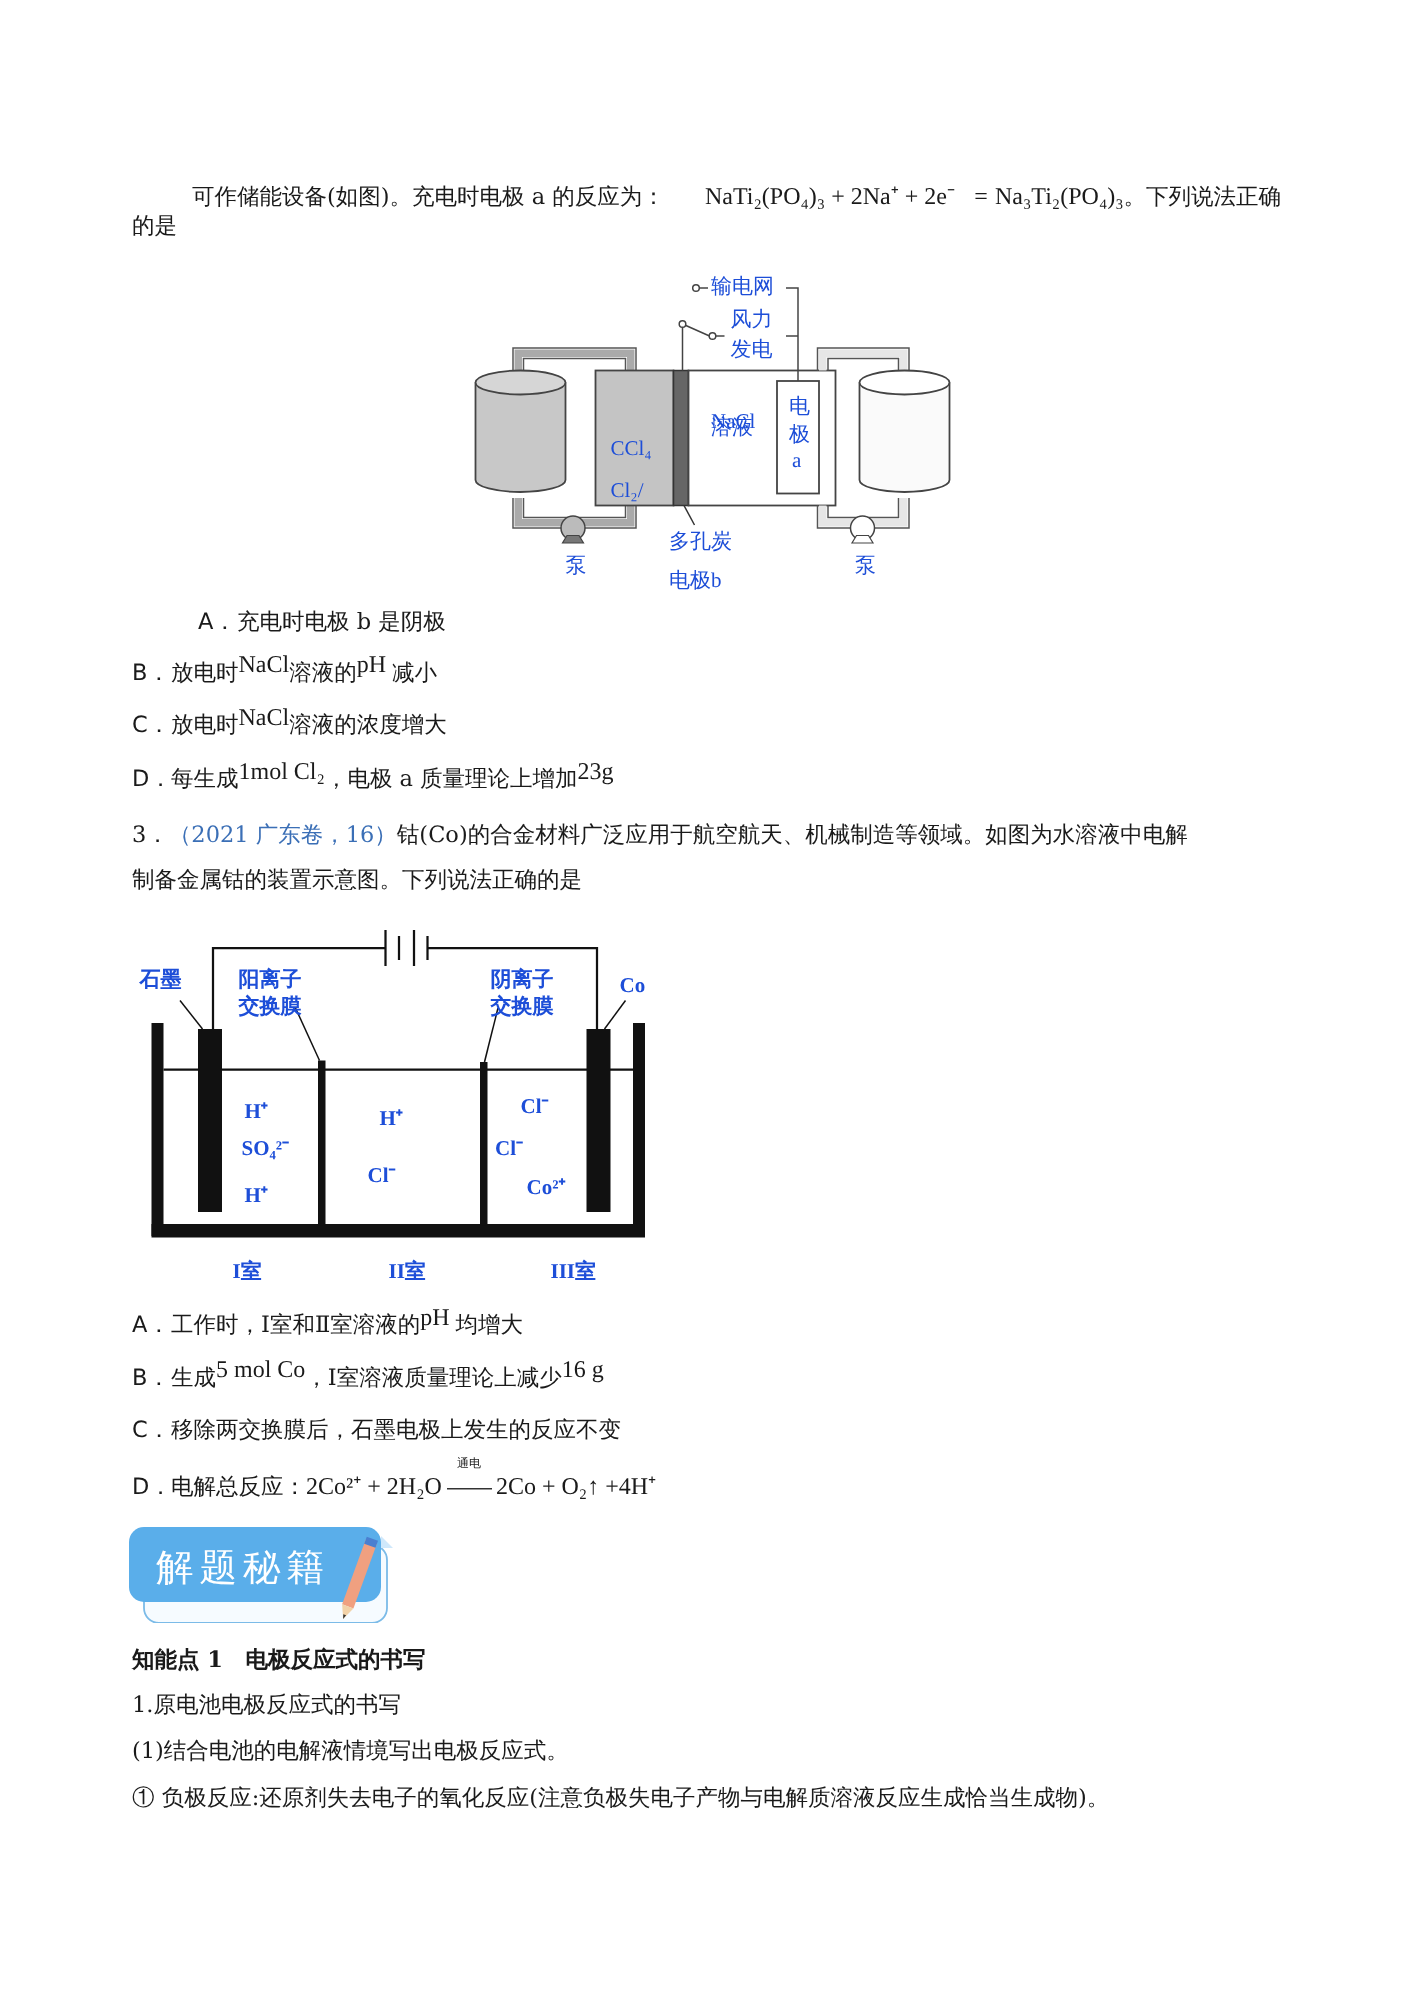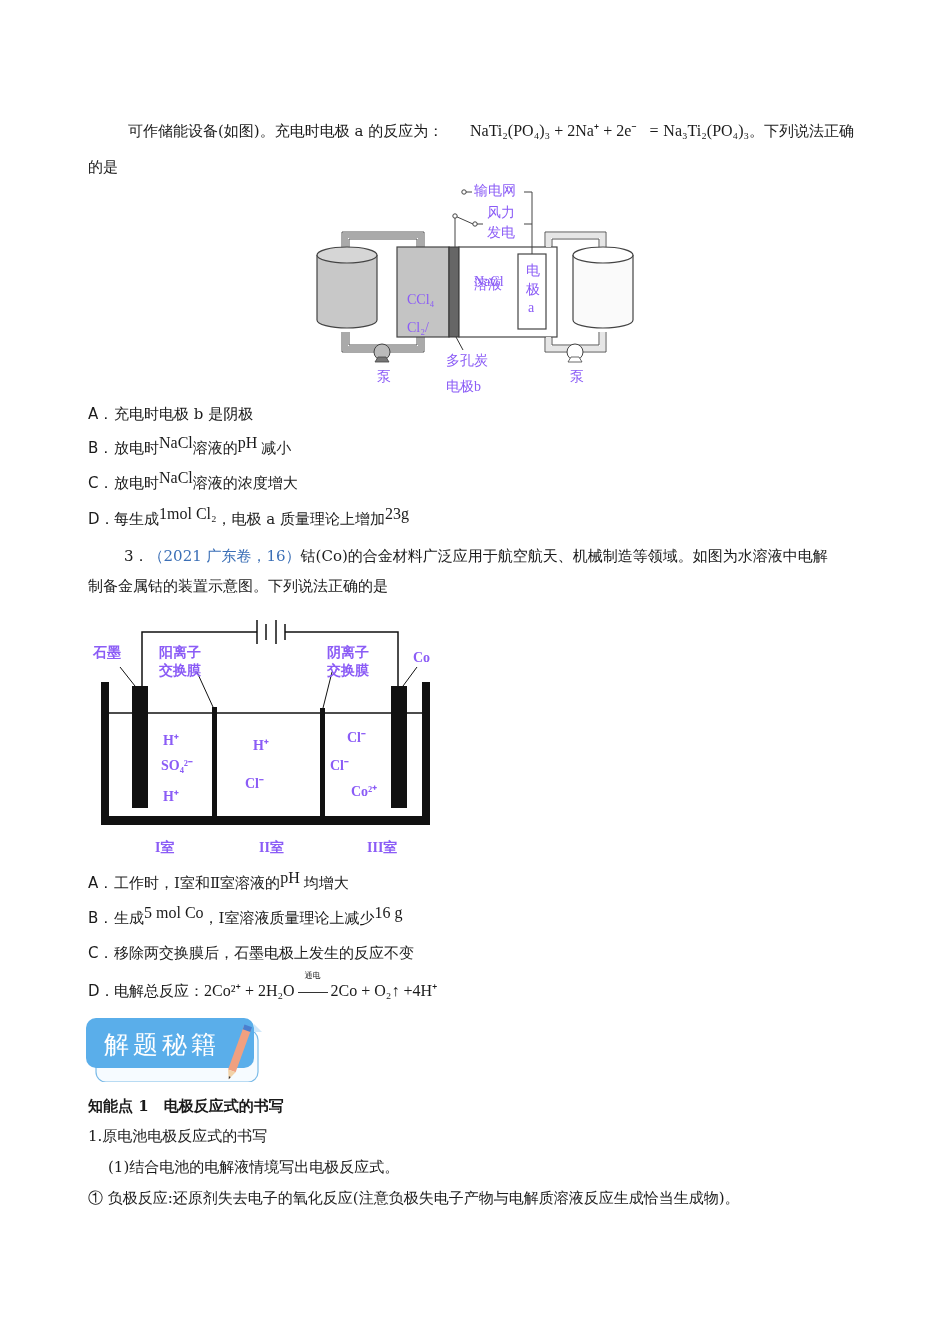--- a/index.html
+++ b/index.html
@@ -5,33 +5,33 @@
   html, body { margin: 0; padding: 0; background: #ffffff; }
   body { width: 950px; height: 1344px; position: relative; overflow: hidden;
          font-family: "DejaVu Serif", "Liberation Serif", serif; color: #1a1a1a; }
   .abs { position: absolute; }
   .line { position: absolute; left: 88px; font-size: 15px; line-height: 22px; white-space: nowrap; }
   .math { font-family: "Liberation Serif", serif; font-size: 16px; }
   .mathsup { font-family: "Liberation Serif", serif; font-size: 16px; position: relative; top: -5px; }
   .blue { color: #3b6fb6; }
   .bold { font-weight: bold; }
   .opt-letter { font-family: "DejaVu Sans", sans-serif; display: inline-block; width: 26px; }
-  .fig-label { font-family: "Liberation Serif", serif; font-size: 14px; color: #8b5cf6; }
+  .fig-label { font-family: "Liberation Serif", serif; font-size: 14px; color: #1d4ed8; }
   .banner { position: absolute; left: 86px; top: 1018px; width: 176px; height: 60px; }
 </style>
 </head>
 <body>
 
 <div class="line" style="top:120px;margin-left:40px;">
   <span>可作储能设备(如图)。充电时电极 a 的反应为：</span>
   <span class="math" style="margin-left:22px;">NaTi₂(PO₄)₃ + 2Na⁺ + 2e⁻</span>
   <span class="math" style="margin-left:8px;">=</span>
   <span class="math">Na₃Ti₂(PO₄)₃</span><span>。下列说法正确</span>
 </div>
-<div class="line" style="top:156px;font-family:Liberation Serif, serif;">的是</div>
+<div class="line" style="top:140px;font-family:Liberation Serif, serif;">的是</div>
 
 <div class="abs" style="left:300px; top:180px; width:350px; height:215px;">
   <svg width="350" height="215" viewBox="0 0 350 215">
 
     <g fill="none" stroke="#555" stroke-width="1">
       <path d="M42 70 V52 H124 V76"></path>
       <path d="M49 70 V59 H117 V76"></path>
       <path d="M42 152 V172 H124 V152"></path>
       <path d="M49 152 V165 H117 V152"></path>
     </g>
@@ -92,34 +92,34 @@
   <span class="abs fig-label" style="left:174px; top:96px;">溶液</span>
   <span class="abs fig-label" style="left:226px; top:82px;">电</span>
   <span class="abs fig-label" style="left:226px; top:101px;">极</span>
   <span class="abs fig-label" style="left:228px; top:120px;">a</span>
   <span class="abs fig-label" style="left:77px; top:188px;">泵</span>
   <span class="abs fig-label" style="left:270px; top:188px;">泵</span>
   <span class="abs fig-label" style="left:146px; top:172px;">多孔炭</span>
   <span class="abs fig-label" style="left:146px; top:178px;margin-top:20px;">电极b</span>
 </div>
 
-<div class="line" style="top:403px;">
+<div class="line" style="top:403px;margin-left:44px;">
   <span class="opt-letter">A．</span><span>充电时电极 b 是阴极</span>
 </div>
 <div class="line" style="top:437px;">
   <span class="opt-letter">B．</span><span>放电时</span><span class="mathsup">NaCl</span><span>溶液的</span><span class="mathsup">pH</span><span style="margin-left:4px;">减小</span>
 </div>
 <div class="line" style="top:472px;">
   <span class="opt-letter">C．</span><span>放电时</span><span class="mathsup">NaCl</span><span>溶液的浓度增大</span>
 </div>
 <div class="line" style="top:508px;">
   <span class="opt-letter">D．</span><span>每生成</span><span class="mathsup">1mol Cl₂</span><span>，电极 a 质量理论上增加</span><span class="mathsup">23g</span>
 </div>
 
-<div class="line" style="top:545px;margin-left:36px;">
+<div class="line" style="top:545px;">
   <span>3．</span><span class="blue">（2021 广东卷，16）</span><span>钴(Co)的合金材料广泛应用于航空航天、机械制造等领域。如图为水溶液中电解</span>
 </div>
 <div class="line" style="top:575px;">制备金属钴的装置示意图。下列说法正确的是</div>
 
 <div class="abs" style="left:85px; top:610px; width:360px; height:255px;">
   <svg width="360" height="255" viewBox="0 0 360 255">
 
     <g fill="none" stroke="#111" stroke-width="1.5">
       <path d="M57 76 V22 H172"></path>
       <path d="M200 22 H313 V76"></path>
@@ -193,14 +193,14 @@
       <rect x="148" y="6" width="8" height="5" fill="#4a7fd0"></rect>
       <path d="M148 54 L156 54 L152 63 Z" fill="#f2d2a8"></path>
       <path d="M151 60 L153 60 L152 63 Z" fill="#333"></path>
     </g>
   </svg>
   <span class="abs" style="left:18px; top:10px; font-family:'DejaVu Sans', sans-serif; font-size:25px; letter-spacing:4px; color:#ffffff;">解题秘籍</span>
 </div>
 
 <div class="line bold" style="top:1095px;">知能点 1　电极反应式的书写</div>
 <div class="line" style="top:1125px;">1.原电池电极反应式的书写</div>
-<div class="line" style="top:1156px;margin-left:20px;">(1)结合电池的电解液情境写出电极反应式。</div>
+<div class="line" style="top:1156px;">(1)结合电池的电解液情境写出电极反应式。</div>
 <div class="line" style="top:1187px;">① 负极反应:还原剂失去电子的氧化反应(注意负极失电子产物与电解质溶液反应生成恰当生成物)。</div>
 
 </body></html>

